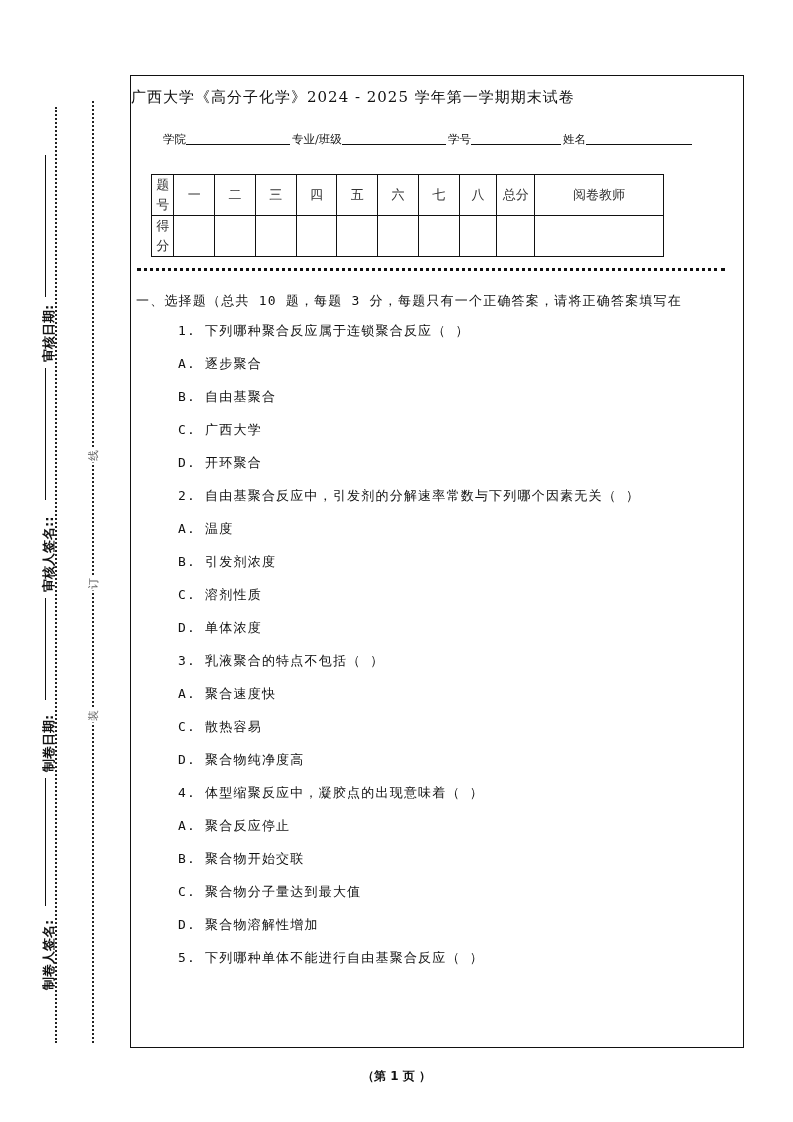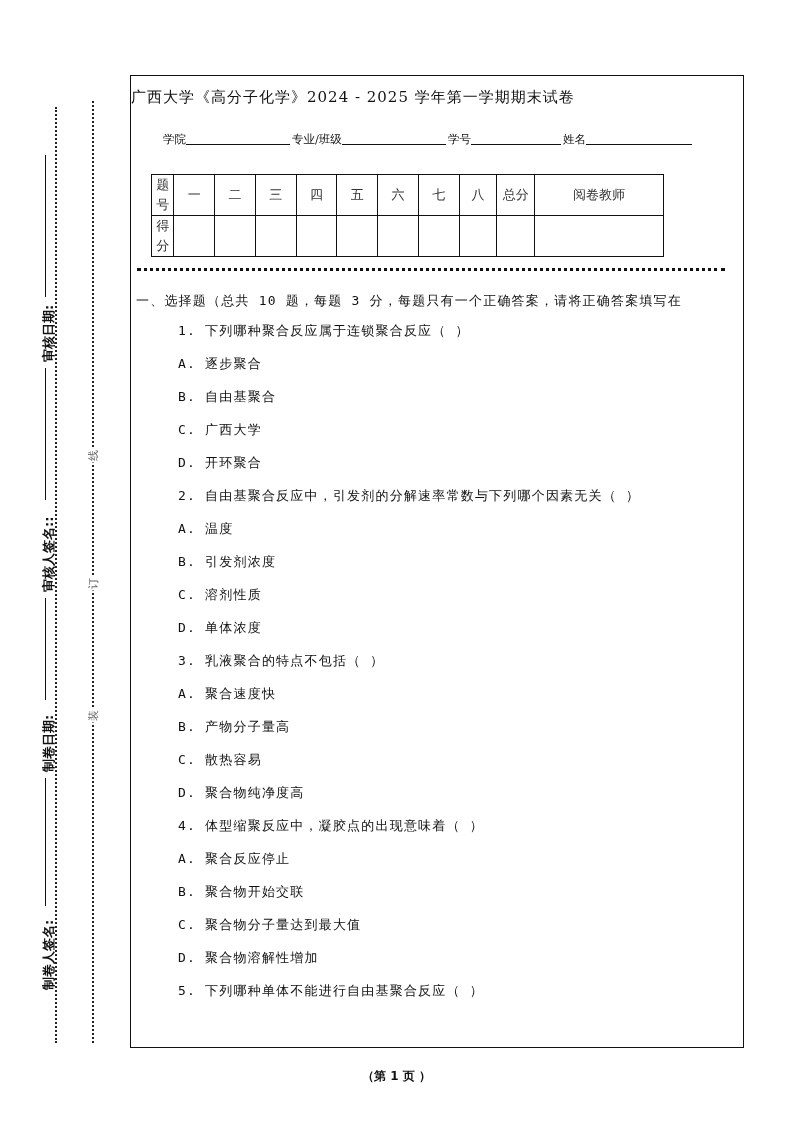--- a/index.html
+++ b/index.html
@@ -129,21 +129,20 @@
     <div>
       <div class="line">2. 自由基聚合反应中，引发剂的分解速率常数与下列哪个因素无关（  ）</div>
       <div class="line">A. 温度</div>
       <div class="line">B. 引发剂浓度</div>
       <div class="line">C. 溶剂性质</div>
       <div class="line">D. 单体浓度</div>
     </div>
     <div>
       <div class="line">3. 乳液聚合的特点不包括（  ）</div>
       <div class="line">A. 聚合速度快</div>
-      <div class="line">B. 产物分子量高</div>
       <div class="line">C. 散热容易</div>
       <div class="line">D. 聚合物纯净度高</div>
     </div>
     <div>
       <div class="line">4. 体型缩聚反应中，凝胶点的出现意味着（  ）</div>
       <div class="line">A. 聚合反应停止</div>
       <div class="line">B. 聚合物开始交联</div>
       <div class="line">C. 聚合物分子量达到最大值</div>
       <div class="line">D. 聚合物溶解性增加</div>
     </div>

